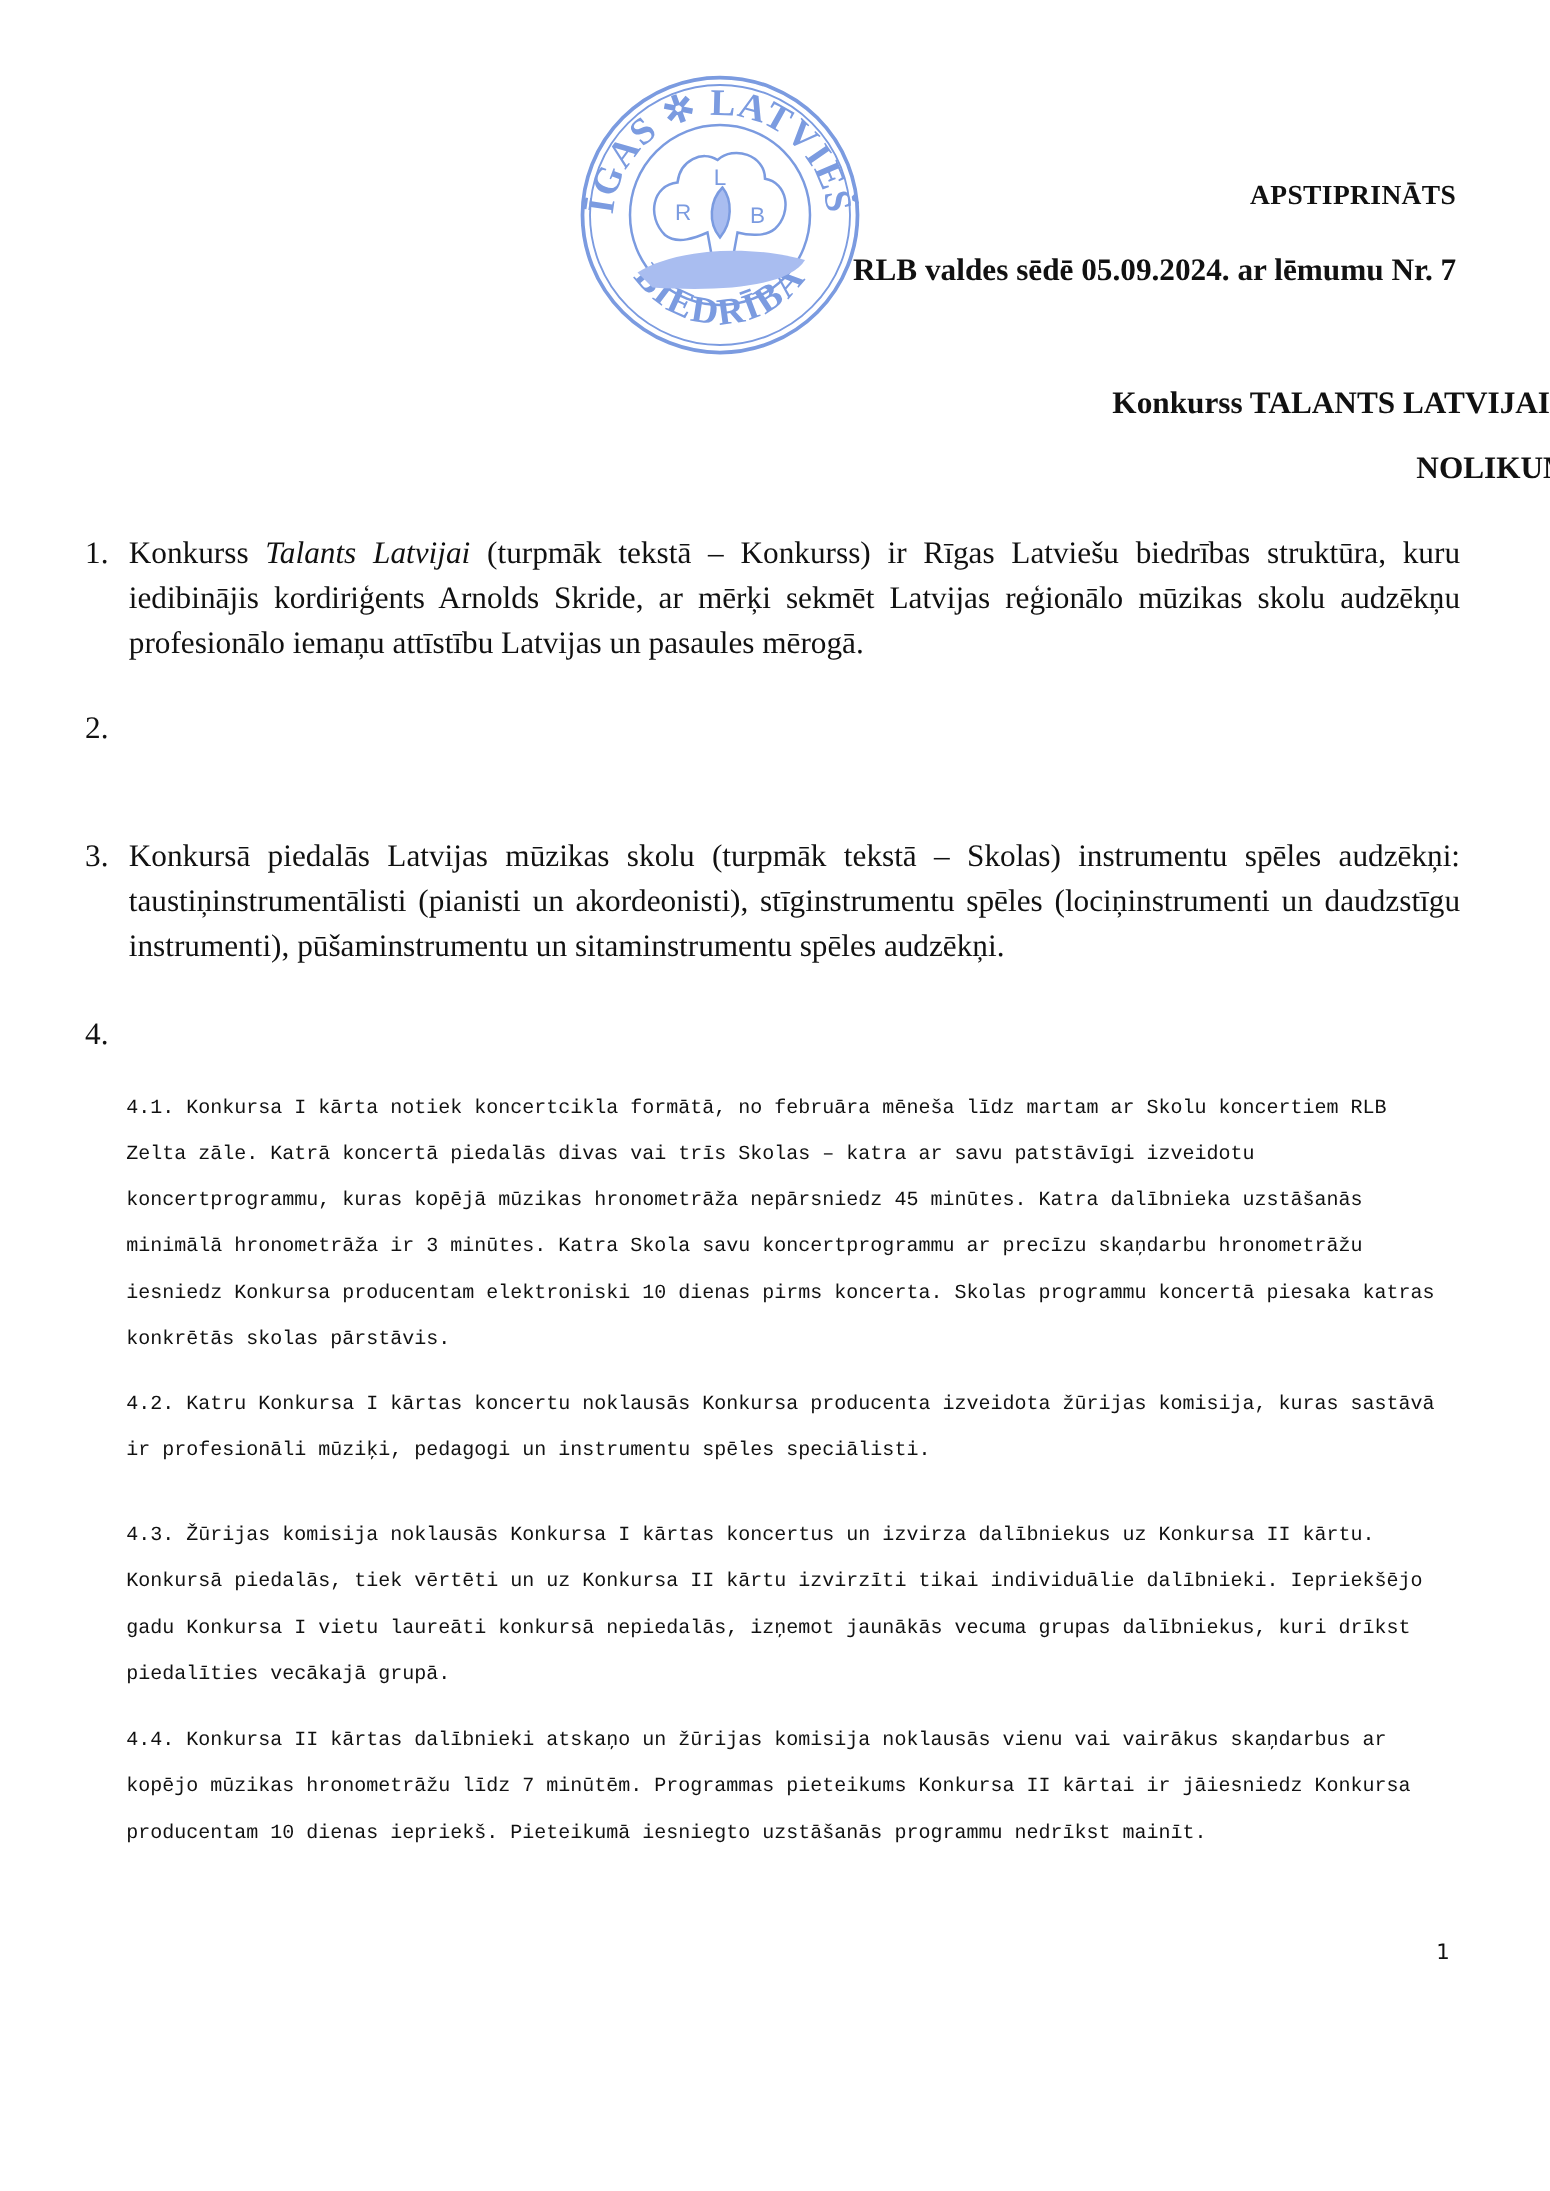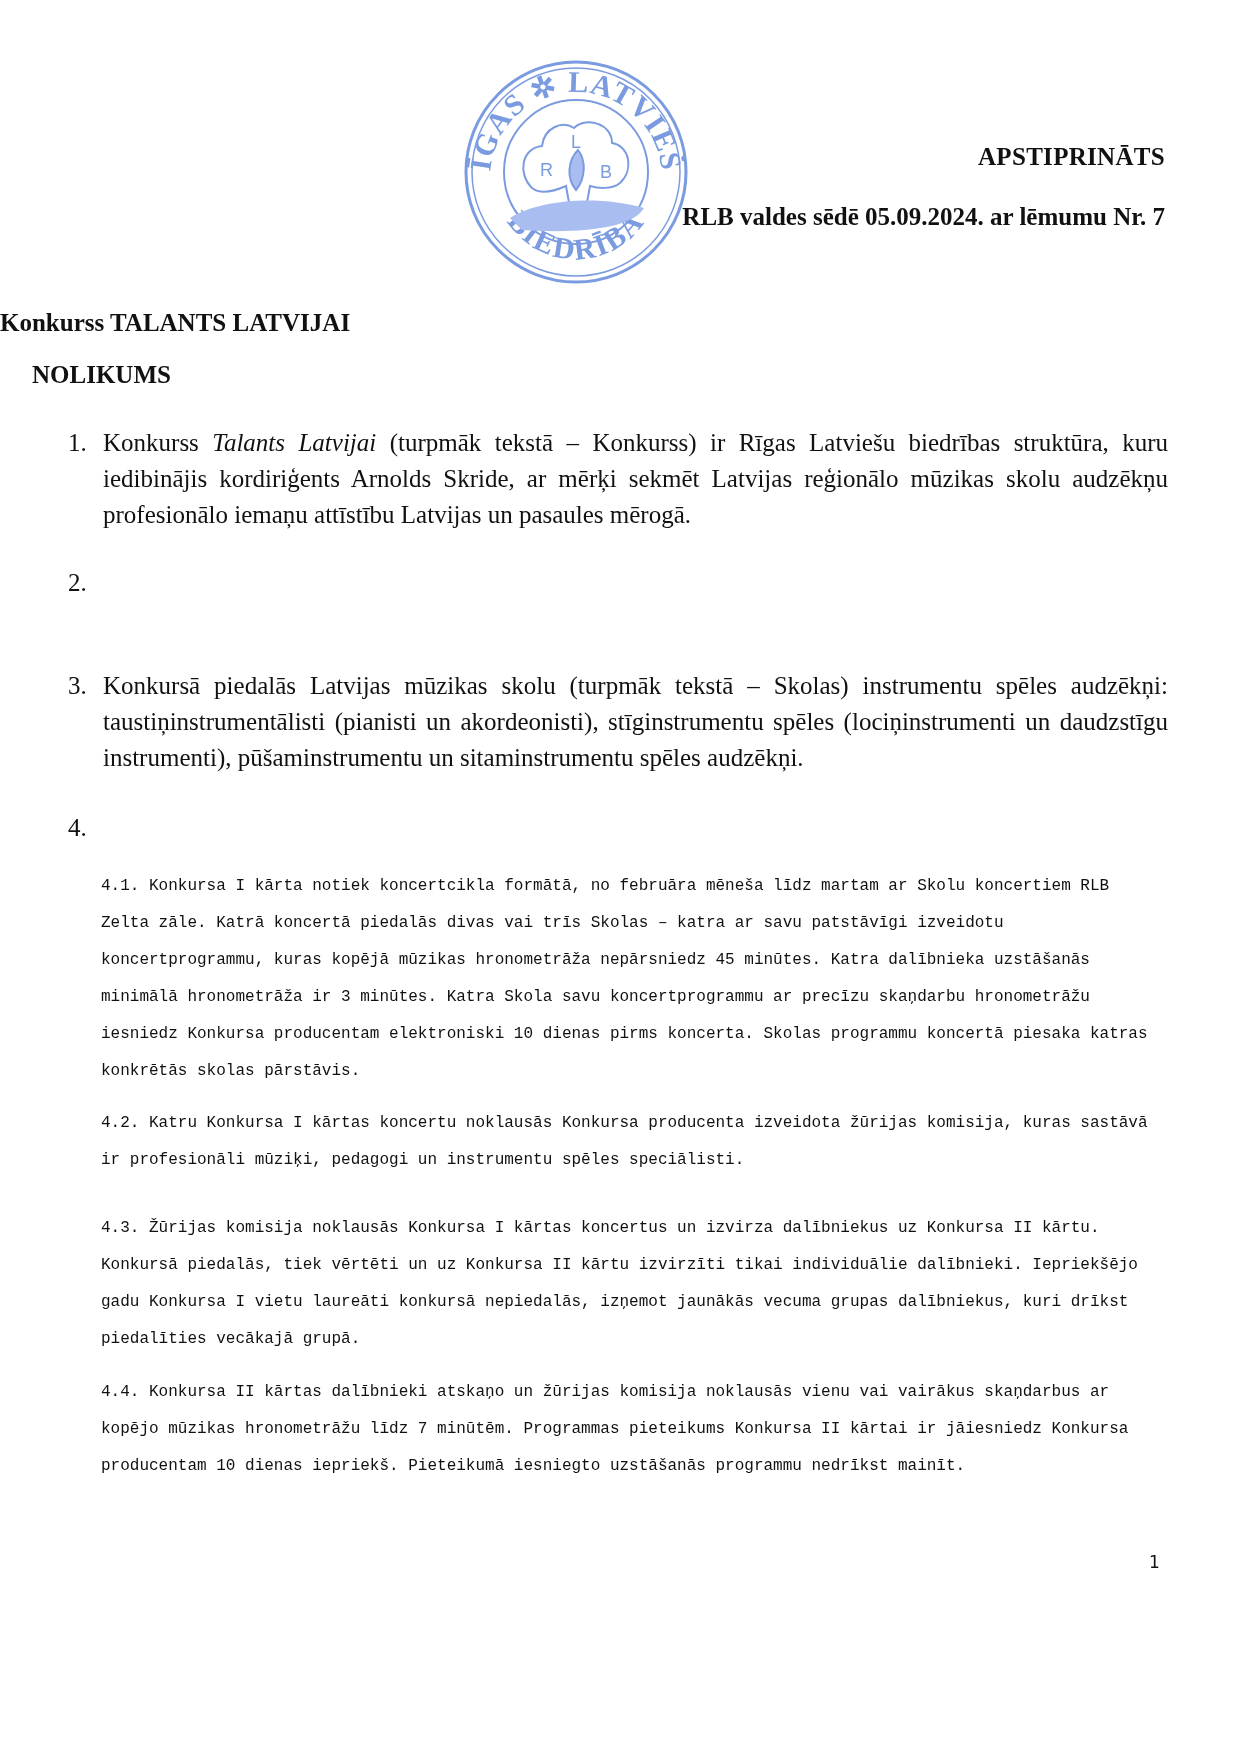--- a/index.html
+++ b/index.html
@@ -1,21 +1,21 @@
 <!DOCTYPE html>
 <html><head>
 <meta charset="utf-8">
 <style>
   html, body { margin: 0; padding: 0; background: #ffffff; }
   body { width: 1240px; height: 1753px; position: relative; overflow: hidden;
          font-family: "Liberation Serif", serif; color: #111; }
   .stamp { position: absolute; left: 462px; top: 58px; width: 228px; height: 228px; }
-  .approved { position: absolute; right: 75px; top: 143px; font-weight: bold; font-size: 25px; letter-spacing: 0.3px; }
+  .approved { position: absolute; right: 75px; top: 143px; font-weight: bold; font-size: 22px; letter-spacing: 0.3px; }
   .approved-line { position: absolute; right: 75px; top: 203px; font-weight: bold; font-size: 25px; }
-  .title { position: absolute; left: 0; width: 1240px; text-align: left; font-weight: bold; font-size: 25px; }
+  .title { position: absolute; left: 0; width: 1240px; text-align: right; font-weight: bold; font-size: 25px; }
   .t1 { top: 309px; }
   .t2 { top: 361px; margin-left: 32px; }
   .item { position: absolute; left: 103px; width: 1065px; font-size: 25px; line-height: 36px; }
   .item .num { position: absolute; left: -35px; top: 0; }
   .item.just { text-align: justify; text-align-last: left; }
   .sub { position: absolute; left: 101px; width: 1060px; font-size: 16px; line-height: 37px; font-family: Liberation Mono, monospace; }
   .pagenum { position: absolute; left: 1149px; top: 1552px; font-family: "DejaVu Sans", sans-serif; font-size: 17px; }
 </style>
 </head>
 <body>

